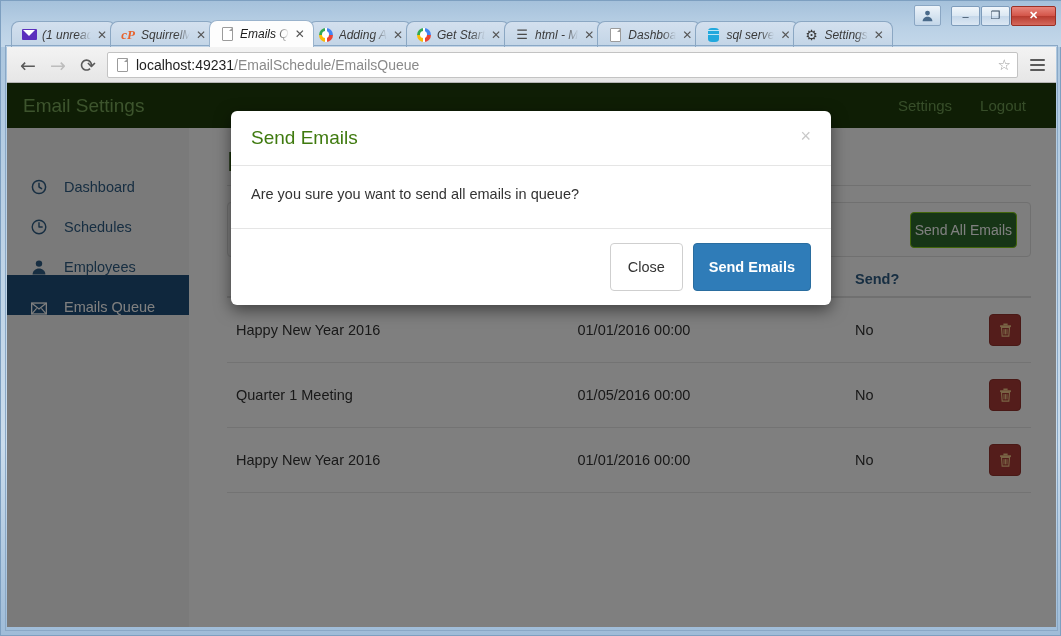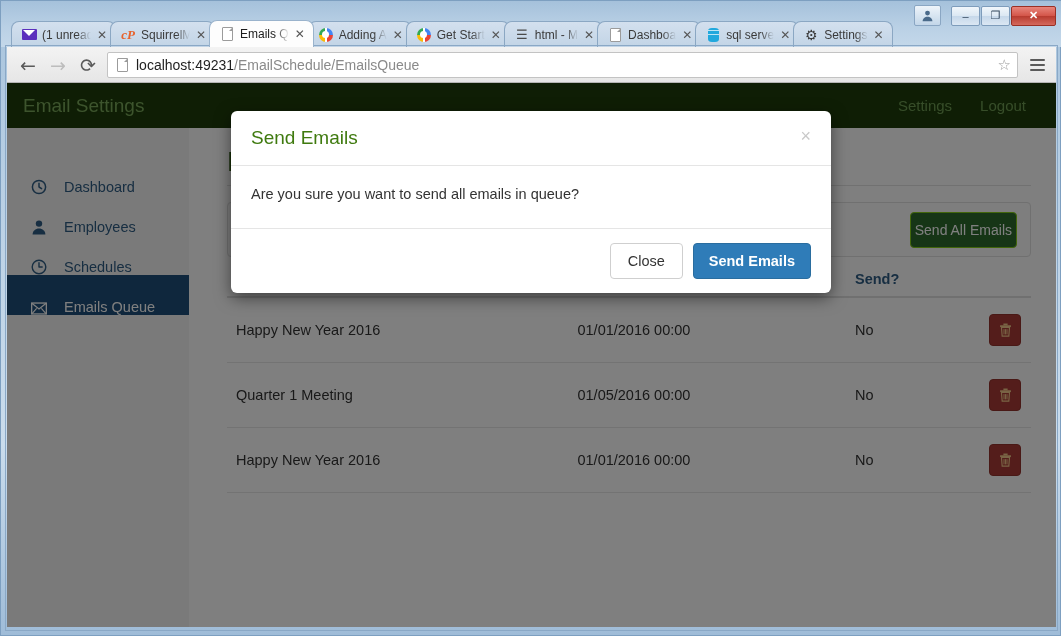--- a/index.html
+++ b/index.html
@@ -62,20 +62,21 @@
   .tab-favicon {
     width: 16px; height: 16px; flex: 0 0 16px; margin-right: 5px;
     display: flex; align-items: center; justify-content: center;
     font-size: 12px; line-height: 1;
   }
   .tab-title {
     flex: 1 1 auto; overflow: hidden; white-space: nowrap;
     -webkit-mask-image: linear-gradient(to right, #000 72%, transparent 100%);
     mask-image: linear-gradient(to right, #000 72%, transparent 100%);
     font-size: 12px;
+    font-style: italic;
   }
   .tab-close {
     flex: 0 0 14px; width: 14px; height: 14px; margin-left: 4px;
     display: flex; align-items: center; justify-content: center;
     font-size: 12px; color: #555; font-family: "DejaVu Sans", sans-serif;
   }
   
   .fav-envelope { width: 15px; height: 11px; background: #5b2fbd; border-radius: 1px;
       display:block; position: relative; }
   .fav-envelope::after { content: ""; position: absolute; left: 1px; top: 1px;
@@ -209,21 +210,21 @@
   }
   #modal-title { color: #3f7a0f; font-size: 19px; font-weight: normal; }
   #modal-close { margin-left: auto; color: #c9c9c9; font-size: 18px; line-height: 1; }
   #modal-body { padding: 20px; font-size: 14.5px; color: #333; min-height: 62px; }
   #modal-footer {
     padding: 14px 20px; border-top: 1px solid #e5e5e5;
     display: flex; justify-content: flex-end; gap: 10px;
   }
   .btn-close {
     background: #fff; border: 1px solid #cfcfcf; border-radius: 4px;
-    padding: 9px 17px; font-size: 14.5px; color: #333;
+    padding: 15px 17px; font-size: 14.5px; color: #333;
     font-family: "Liberation Sans", sans-serif;
   }
   .btn-send {
     background: #2f7cb8; border: 1px solid #2a6d9f; border-radius: 4px;
     padding: 9px 15px; font-size: 14.5px; color: #fff; font-weight: bold;
     font-family: "Liberation Sans", sans-serif;
   }
 
   
   #frame-inner-border {
@@ -355,35 +356,35 @@
                 <circle cx="8" cy="8" r="6.6" fill="none" stroke="currentColor" stroke-width="1.5"></circle>
                 <path d="M8 8 L8 4.2 M8 8 L10.6 9.6" stroke="currentColor" stroke-width="1.5" fill="none" stroke-linecap="round"></path>
               </svg>
           </span>
           <span>Dashboard</span>
         </div>
 
         <div class="sidebar-item">
           <span class="sb-icon">
             <svg width="16" height="16" viewBox="0 0 16 16">
+                <circle cx="8" cy="8" r="6.8" fill="none" stroke="currentColor" stroke-width="1.4"></circle>
+                <path d="M8 8 L8 3.8 M8 8 L11.2 8" stroke="currentColor" stroke-width="1.4" fill="none" stroke-linecap="round"></path>
+              </svg>
+          </span>
+          <span>Schedules</span>
+        </div>
+
+        <div class="sidebar-item">
+          <span class="sb-icon">
+            <svg width="16" height="16" viewBox="0 0 16 16">
                 <circle cx="8" cy="4.6" r="3.2" fill="currentColor"></circle>
                 <path d="M1.6 15.5c0-3.6 2.9-6 6.4-6s6.4 2.4 6.4 6z" fill="currentColor"></path>
               </svg>
           </span>
           <span>Employees</span>
-        </div>
-
-        <div class="sidebar-item">
-          <span class="sb-icon">
-            <svg width="16" height="16" viewBox="0 0 16 16">
-                <circle cx="8" cy="8" r="6.8" fill="none" stroke="currentColor" stroke-width="1.4"></circle>
-                <path d="M8 8 L8 3.8 M8 8 L11.2 8" stroke="currentColor" stroke-width="1.4" fill="none" stroke-linecap="round"></path>
-              </svg>
-          </span>
-          <span>Schedules</span>
         </div>
 
         <div class="sidebar-item active">
           <span class="sb-icon">
             <svg width="17" height="13" viewBox="0 0 17 13">
                 <rect x="0.7" y="0.7" width="15.6" height="11.6" fill="none" stroke="currentColor" stroke-width="1.4"></rect>
                 <path d="M0.9 0.9 L8.5 7 L16.1 0.9" fill="none" stroke="currentColor" stroke-width="1.4"></path>
                 <path d="M0.9 12.1 L6 6.4 M16.1 12.1 L11 6.4" fill="none" stroke="currentColor" stroke-width="1.2"></path>
               </svg>
           </span>

